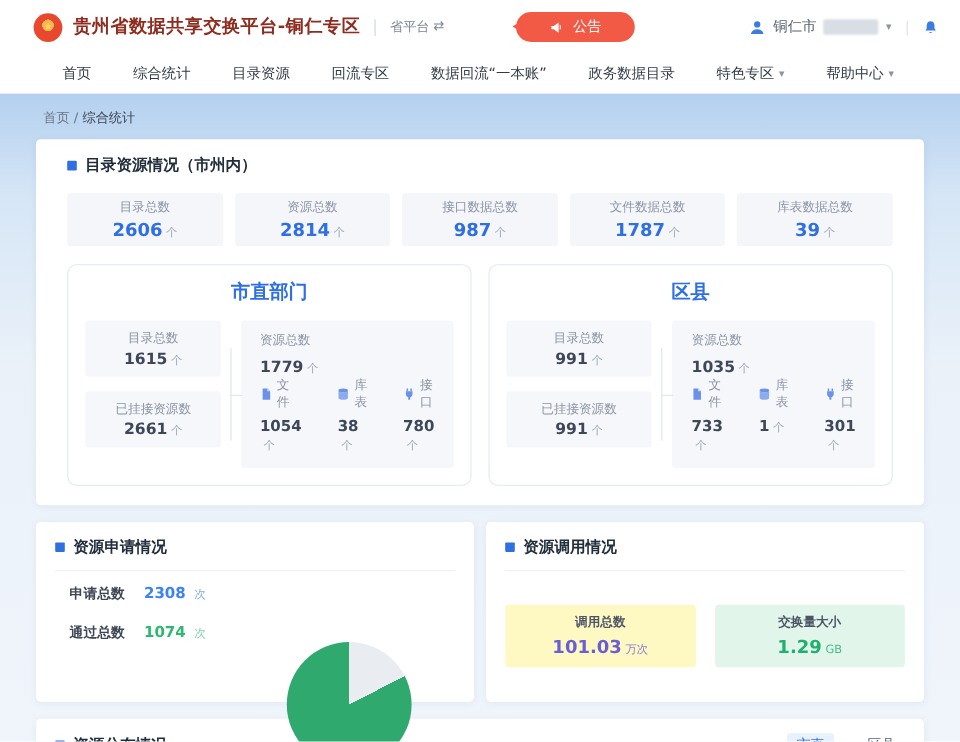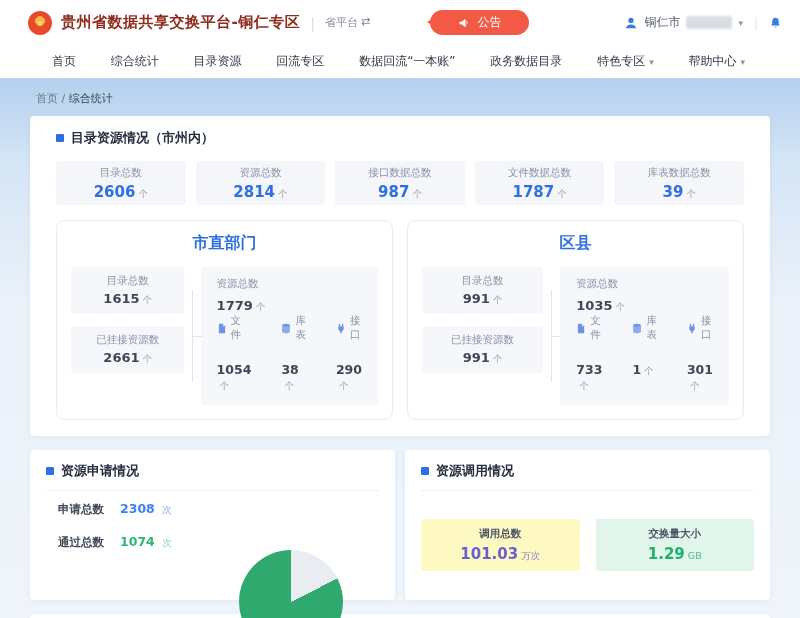--- a/index.html
+++ b/index.html
@@ -58,21 +58,21 @@
   .glabel { font-size:10.5px; color:#8a93a5; }
   .gvalue { font-size:13px; font-weight:bold; color:#3d4757; }
   .connector { width:18px; position:relative; }
   .connector::before { content:""; position:absolute; left:8px; top:23px; bottom:23px; border-left:1px solid #dfe6ee; }
   .connector::after { content:""; position:absolute; left:8px; top:50%; width:10px; border-top:1px solid #dfe6ee; }
   .gcol-right { flex:1; background:#f5f7fa; border-radius:3px; padding:10px 16px 12px;
     display:flex; flex-direction:column; justify-content:space-between; }
   .res-total .glabel { display:block; margin-bottom:4px; }
   .subs { display:flex; gap:30px; }
   .sub-top { display:flex; align-items:center; gap:4px; font-size:10.5px; color:#8a93a5; }
-  .sub-value { font-size:12.5px; font-weight:bold; color:#3d4757; margin-top:20px; }
+  .sub-value { font-size:12.5px; font-weight:bold; color:#3d4757; margin-top:5px; }
 
   
   .row2 { display:flex; gap:10px; margin-top:14px; }
   .panel-half { flex:1; padding:12px 16px; height:150px; }
   .title-row { display:flex; align-items:center; padding-bottom:10px; border-bottom:1px solid #eef1f5; }
   .apply-body { display:flex; align-items:flex-start; margin-top:10px;flex-direction:column; }
   .apply-rows { margin-left:12px; display:flex; flex-direction:column; gap:17px; }
   .apply-row { font-size:11.5px; color:#3d4654; display:flex; align-items:center; gap:16px; font-weight:bold; }
   .apply-value { font-size:12.5px; font-weight:bold; }
   .v-blue { color:#3b82f6; } .v-green { color:#2eb872; }
@@ -255,21 +255,21 @@
               <div class="sub">
                 <div class="sub-top">
                   <span class="ico">
                       <svg width="10" height="11" viewBox="0 0 12 14">
                         <path d="M4 1v3M8 1v3" stroke="#6a93e8" stroke-width="1.6"></path>
                         <path d="M2.5 4h7v3a3.5 3.5 0 0 1-2.5 3.4V13H5v-2.6A3.5 3.5 0 0 1 2.5 7z" fill="#6a93e8"></path>
                       </svg>
                     </span>
                   <span>接口</span>
                 </div>
-                <div class="sub-value"><span>290</span><span class="unit">个</span></div>
+                <div class="sub-value"><span>780</span><span class="unit">个</span></div>
               </div>
             </div>
           </div>
         </div>
       </div>
 
       <div class="group-box">
         <div class="group-title">区县</div>
         <div class="group-grid">
           <div class="gcol-left">

